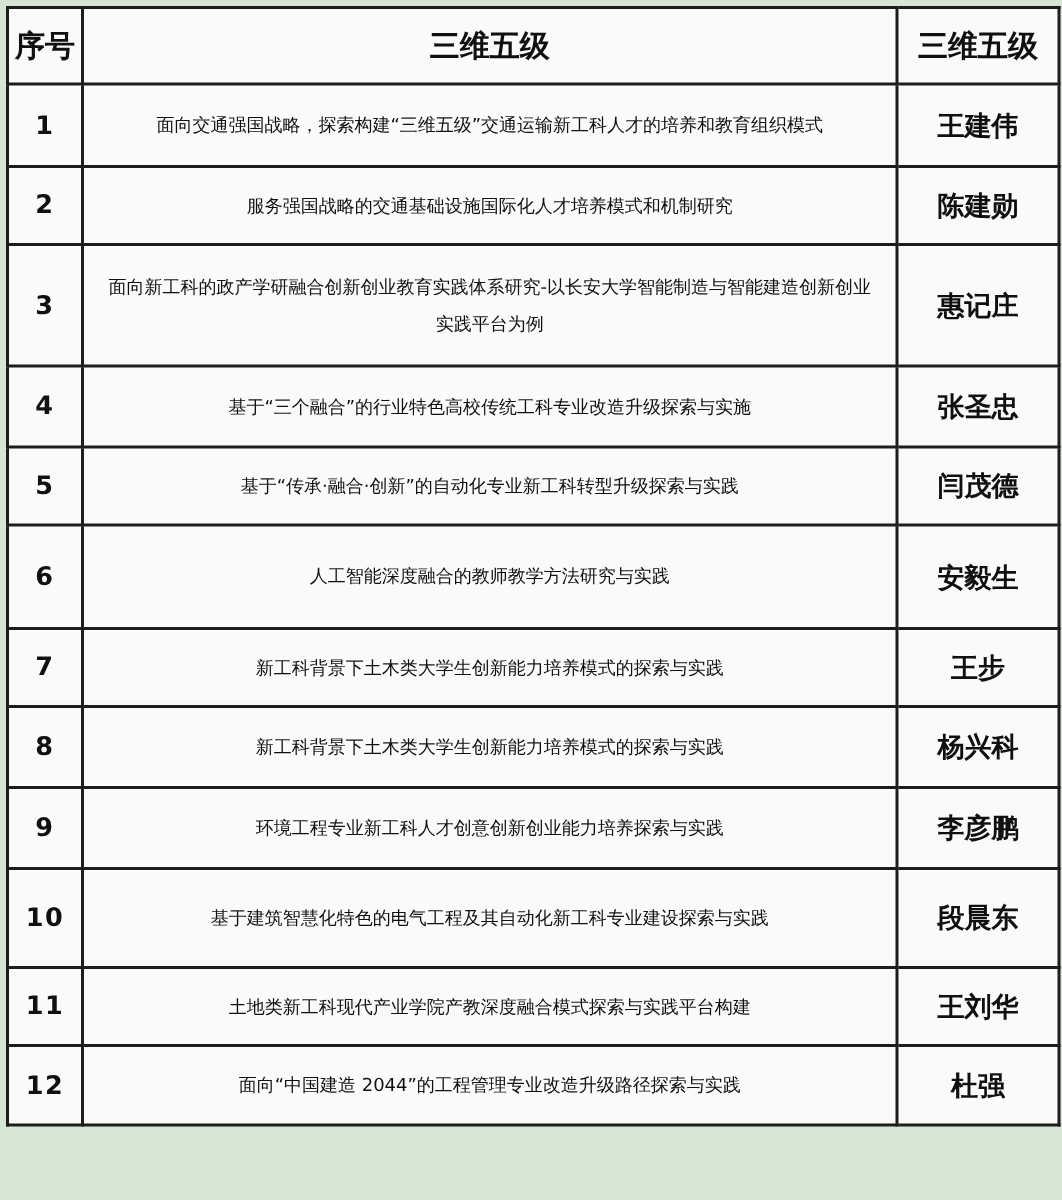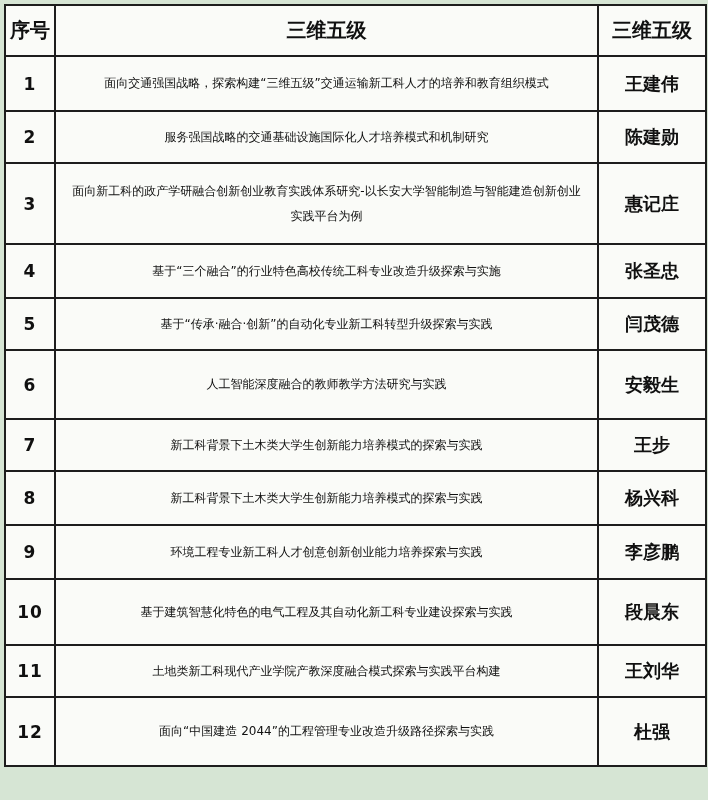--- a/index.html
+++ b/index.html
@@ -120,20 +120,20 @@
       <tr style="height:66px;">
         <td class="no-cell">10</td>
         <td class="name-cell">基于建筑智慧化特色的电气工程及其自动化新工科专业建设探索与实践</td>
         <td class="leader-cell">段晨东</td>
       </tr>
       <tr style="height:52px;">
         <td class="no-cell">11</td>
         <td class="name-cell">土地类新工科现代产业学院产教深度融合模式探索与实践平台构建</td>
         <td class="leader-cell">王刘华</td>
       </tr>
-      <tr style="height:69px;">
+      <tr style="height:53px;">
         <td class="no-cell">12</td>
         <td class="name-cell">面向“中国建造 2044”的工程管理专业改造升级路径探索与实践</td>
         <td class="leader-cell">杜强</td>
       </tr>
     </tbody>
   </table>
 </div>
 
 </body></html>

